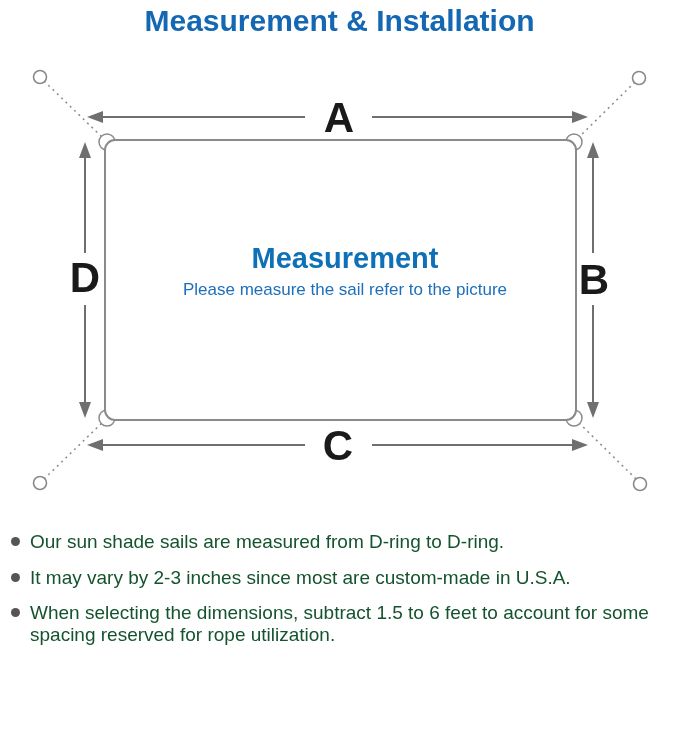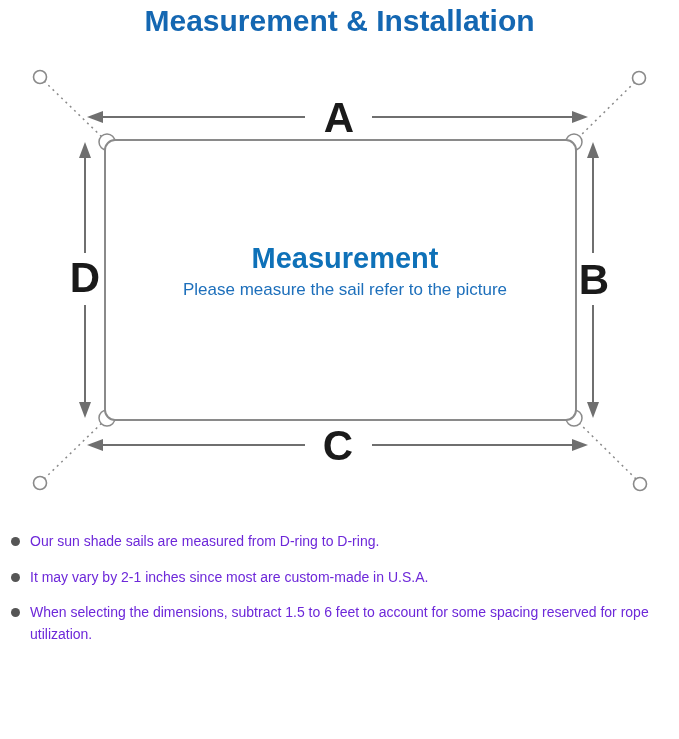--- a/index.html
+++ b/index.html
@@ -41,23 +41,23 @@
     left: 8px;
     width: 660px;
     margin: 0;
     padding: 0;
     list-style: none;
   }
   .notes li {
     position: relative;
     padding-left: 22px;
     margin-bottom: 14px;
-    font-size: 14px;
+    font-size: 19px;
     line-height: 21.5px;
-    color: #6d28d9;
+    color: #14532d;
     max-width: 645px;
   }
   .dot {
     position: absolute;
     left: 3px;
     top: 6px;
     width: 9px;
     height: 9px;
     border-radius: 50%;
     background: #555555;
@@ -148,21 +148,21 @@
     <text class="center-sub" x="345" y="295" text-anchor="middle">Please measure the sail refer to the picture</text>
   </svg>
 
   <ul class="notes">
     <li>
       <span class="dot"></span>
       <span>Our sun shade sails are measured from D-ring to D-ring.</span>
     </li>
     <li>
       <span class="dot"></span>
-      <span>It may vary by 2-1 inches since most are custom-made in U.S.A.</span>
+      <span>It may vary by 2-3 inches since most are custom-made in U.S.A.</span>
     </li>
     <li>
       <span class="dot"></span>
       <span>When selecting the dimensions, subtract 1.5 to 6 feet to account for some spacing reserved for rope utilization.</span>
     </li>
   </ul>
 
 </div>
 
 </body></html>

